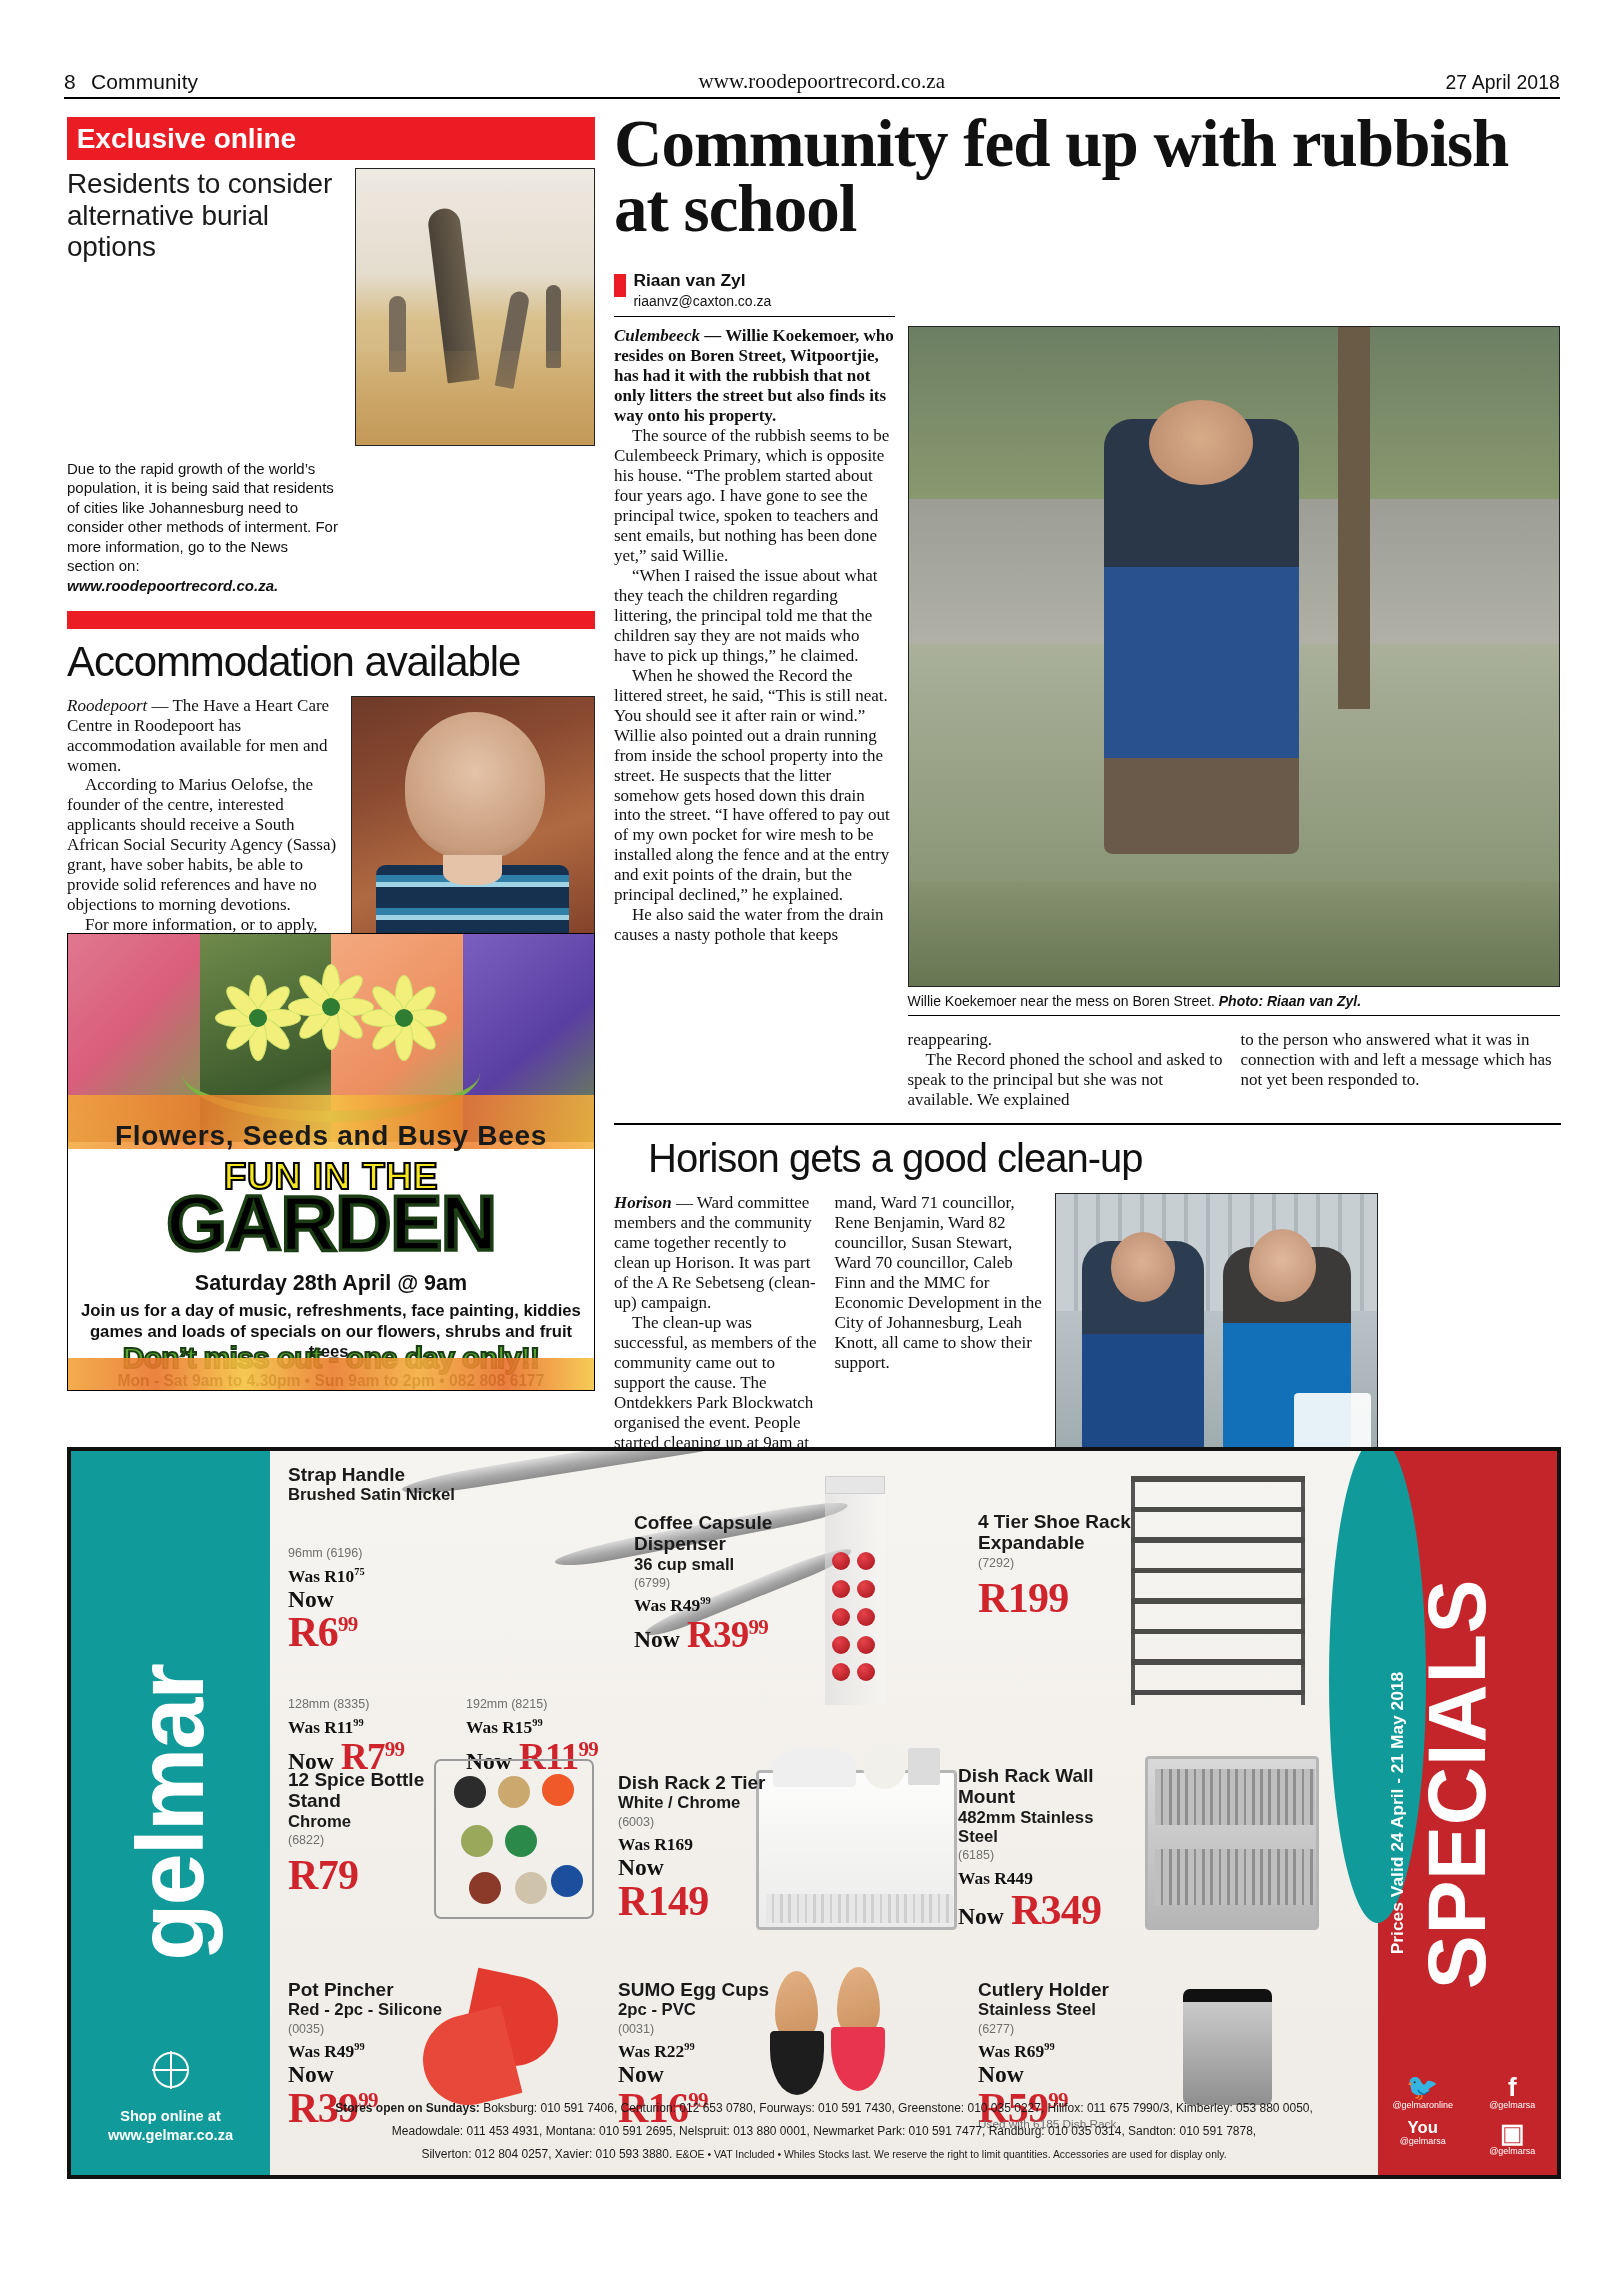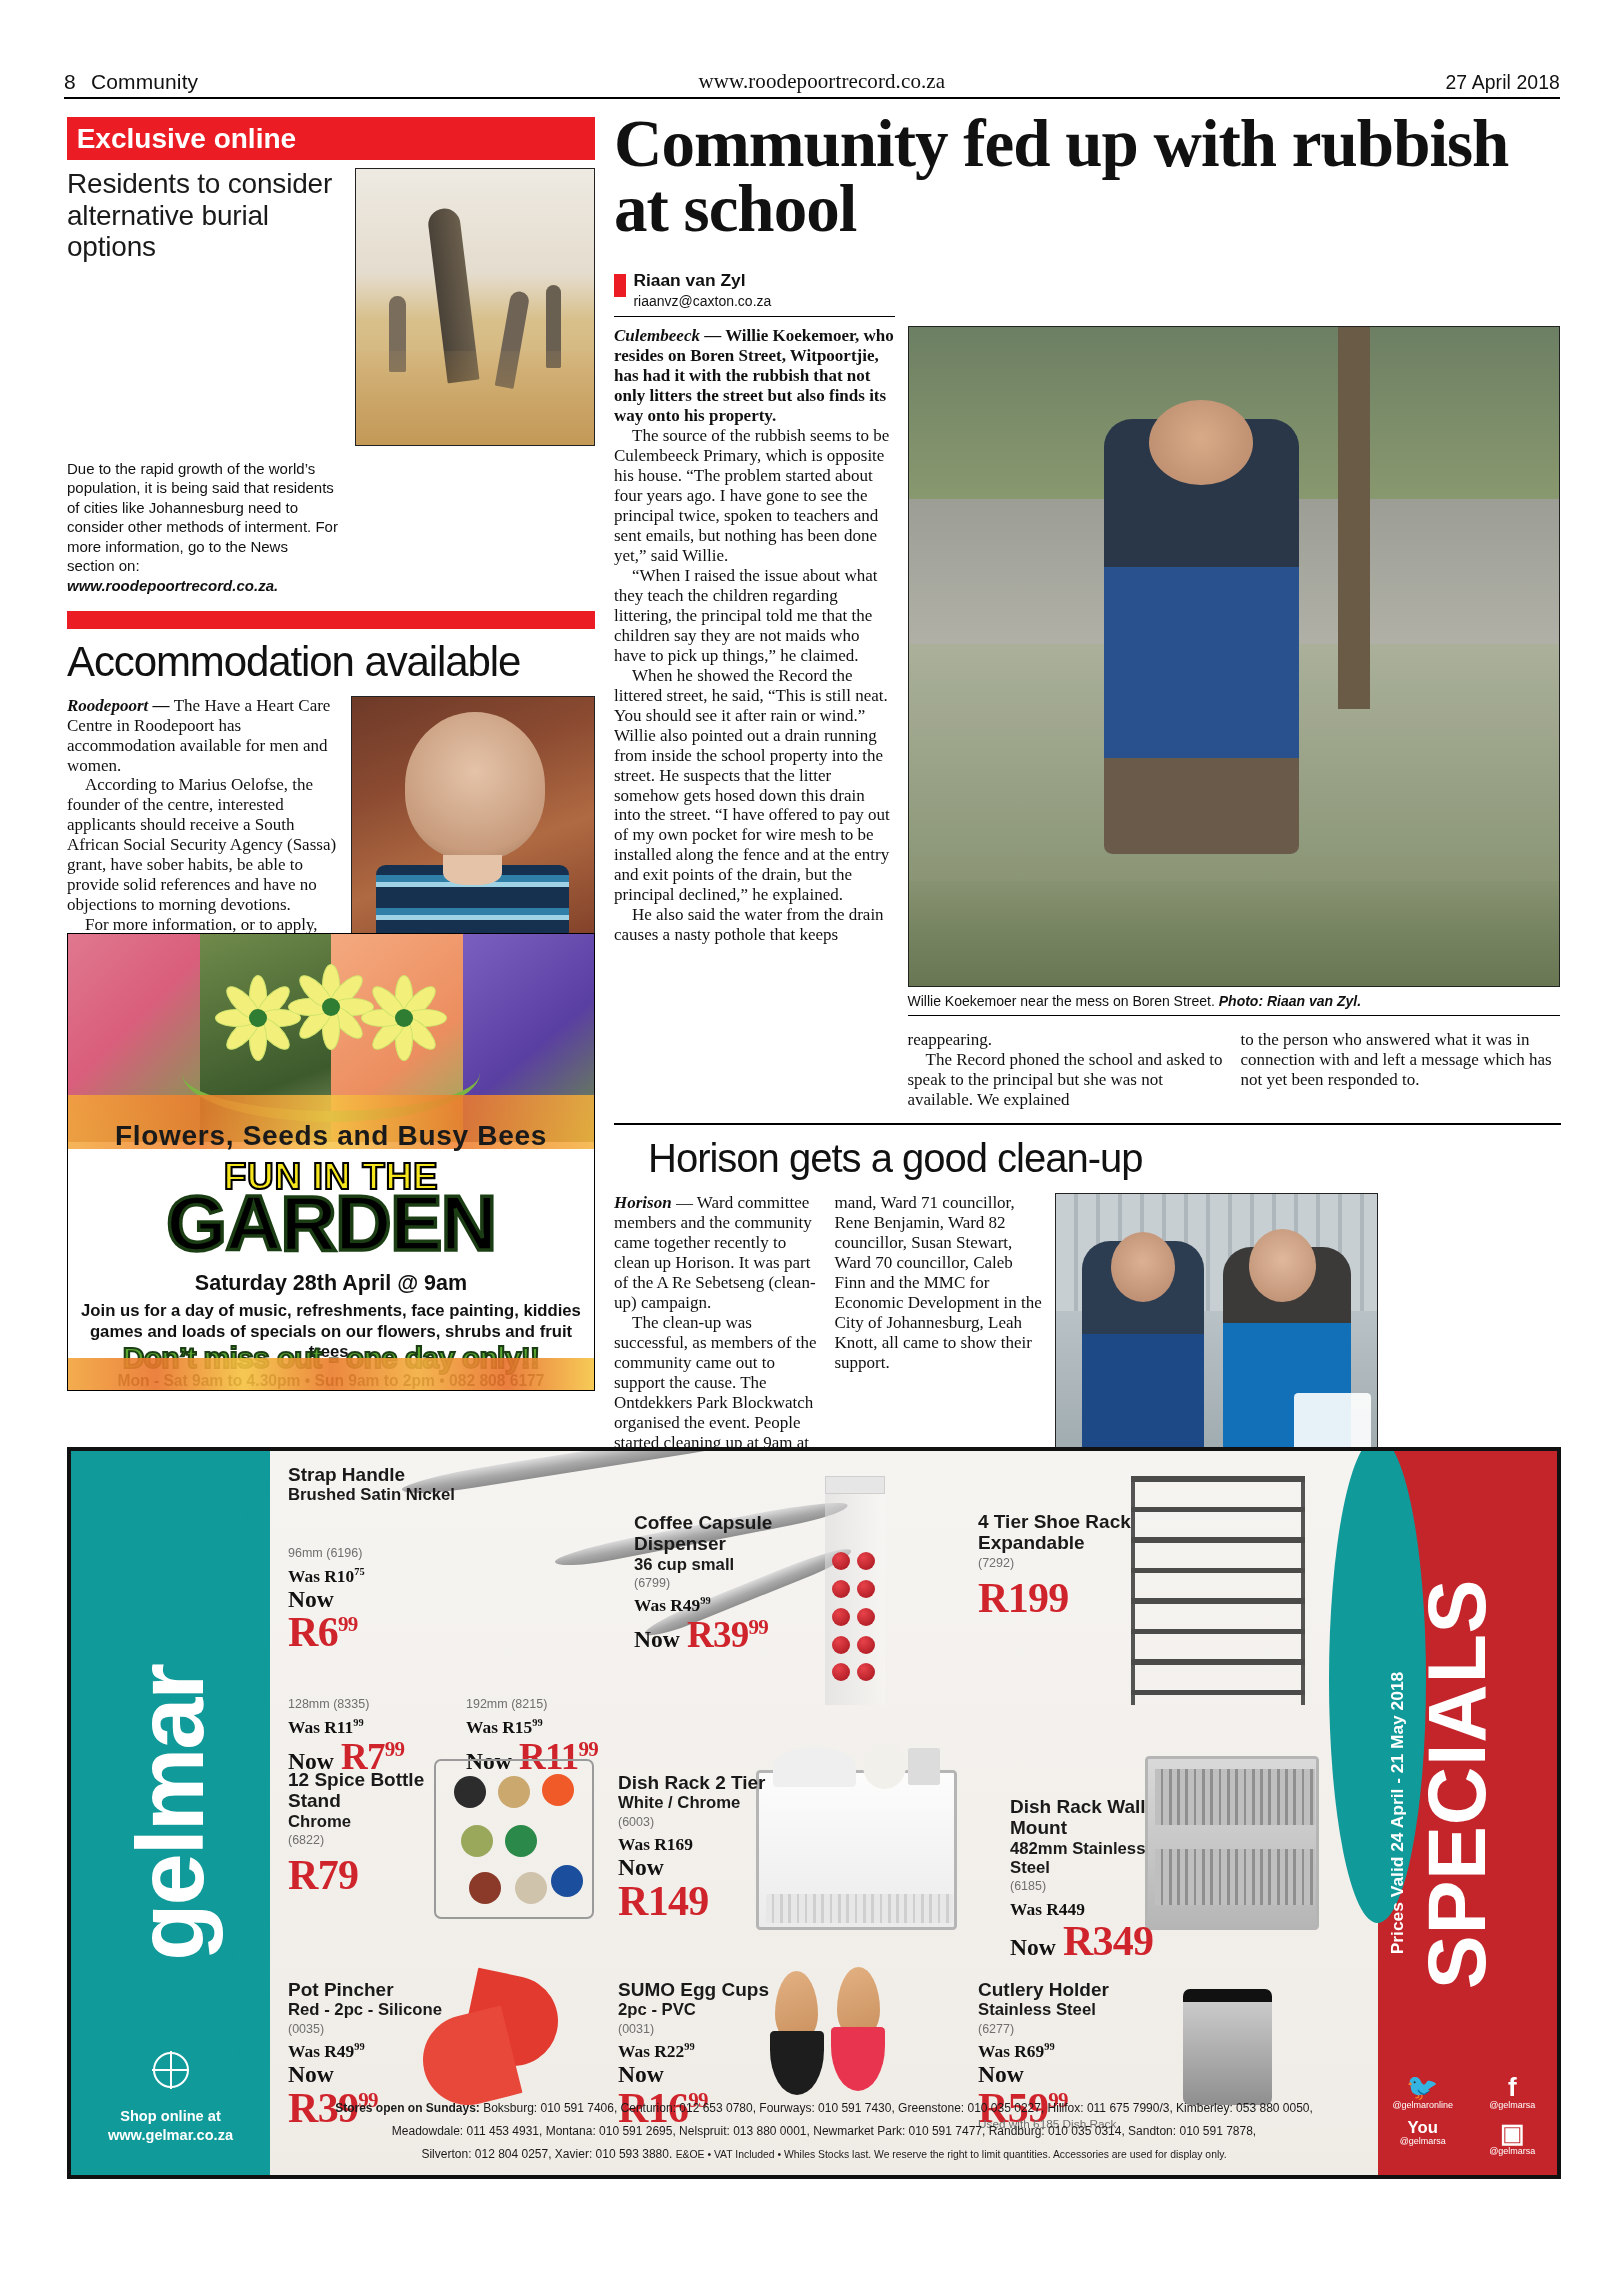--- a/index.html
+++ b/index.html
@@ -331,21 +331,21 @@
     <div class="excl-text">
       <span>Due to the rapid growth of the world’s population, it is being said that residents of cities like Johannesburg need to consider other methods of interment. For more information, go to the News section on: </span><span class="url">www.roodepoortrecord.co.za.</span>
     </div>
 
     <div class="redbar redbar-2"></div>
 
     <div class="accom-head">Accommodation available</div>
 
     <div class="accom-row">
       <div class="accom-text col-body">
-        <p class="first"><span class="lead" style="font-weight:bold;"><i>Roodepoort</i><span> — </span></span><span>The Have a Heart Care Centre in Roodepoort has accommodation available for men and women.</span></p>
+        <p class="first"><span class="lead" style="font-weight:normal;"><i>Roodepoort</i><span> — </span></span><span>The Have a Heart Care Centre in Roodepoort has accommodation available for men and women.</span></p>
         <p>According to Marius Oelofse, the founder of the centre, interested applicants should receive a South African Social Security Agency (Sassa) grant, have sober habits, be able to provide solid references and have no objections to morning devotions.</p>
         <p>For more information, or to apply, contact Estelle on 081 309 5882 or Bongi on 082 264 7957.</p>
       </div>
       <div class="accom-right">
         <div class="photo accom-photo" style="background:linear-gradient(160deg,#6d3a28 0%,#8a4a31 30%,#b06a42 60%,#7c3c26 100%);">
           <div style="position:absolute;left:22%;top:6%;width:58%;height:58%;background:radial-gradient(circle at 50% 40%,#e4c3a8,#c89c7d 70%,#9e7456);border-radius:50% 50% 45% 45%;"></div>
           <div style="position:absolute;left:10%;bottom:0;width:80%;height:34%;background:repeating-linear-gradient(180deg,#16314f 0 9.7px,#2f7fa8 9.7px 16.7px,#9fd2e4 16.7px 22px,#16314f 22px 33px);border-radius:9.7px 9.7px 0 0;"></div>
           <div style="position:absolute;left:38%;bottom:26%;width:24%;height:12%;background:#e4c3a8;border-radius:0 0 40% 40%;"></div>
         </div>
         <div class="cap accom-cap">
@@ -619,21 +619,21 @@
           <div class="p-was">Was R169</div>
           <div class="p-now">Now</div>
           <div class="p-price big">R149</div>
         </div>
 
         <div class="g-img dishrack" style="left:875px;top:305px;width:174px;height:174px;background:linear-gradient(180deg,#d9d9d9,#b6b6b6);">
           <div style="position:absolute;left:7px;top:9.7px;width:160px;height:56px;background:repeating-linear-gradient(90deg,#bfbfbf 0 5.6px,#8f8f8f 5.6px 8.3px);"></div>
           <div style="position:absolute;left:7px;top:90px;width:160px;height:56px;background:repeating-linear-gradient(90deg,#bfbfbf 0 5.6px,#8f8f8f 5.6px 8.3px);"></div>
         </div>
 
-        <div class="prod" style="left:740px;top:314px;width:167px;margin-top:31px;">
+        <div class="prod" style="left:688px;top:314px;width:167px;">
           <div class="p-title">Dish Rack Wall Mount</div>
           <div class="p-sub">482mm Stainless Steel</div>
           <div class="p-code">(6185)</div>
           <div class="p-was">Was R449</div>
           <div class="inline-now">
             <span class="p-now">Now</span>
             <span class="p-price big">R349</span>
           </div>
         </div>
 

